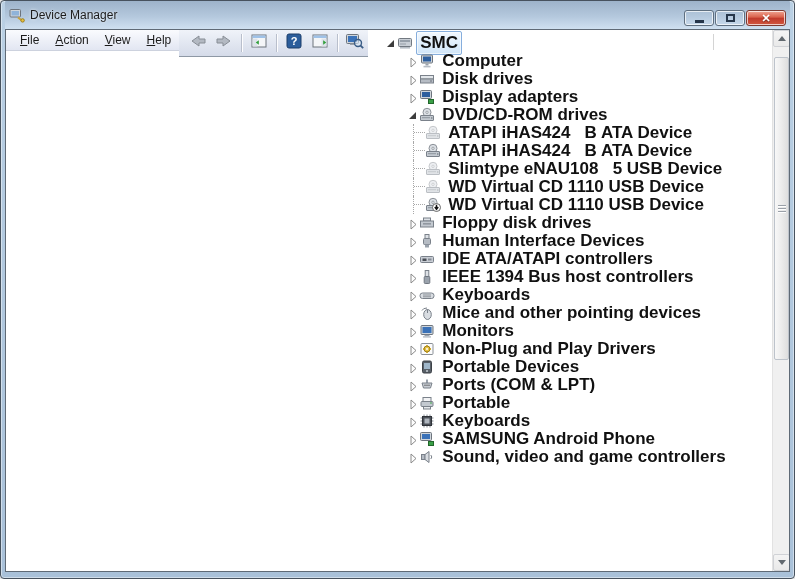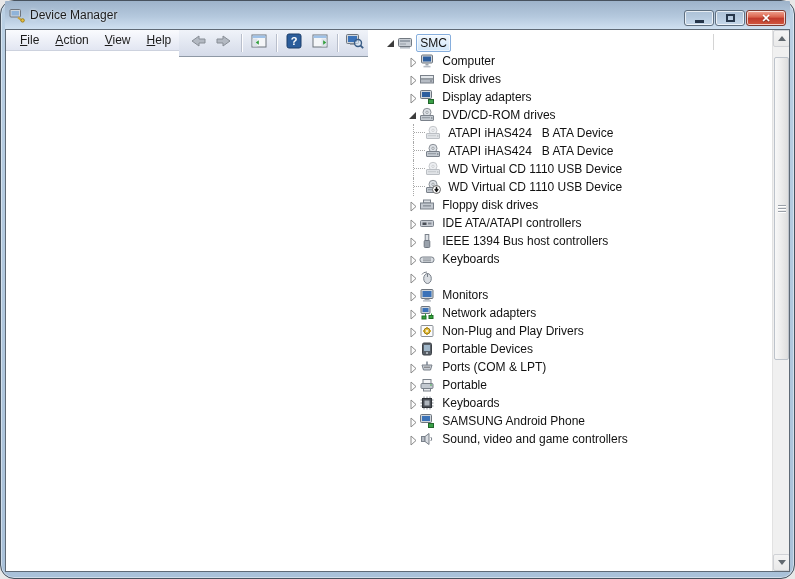--- a/index.html
+++ b/index.html
@@ -1,19 +1,19 @@
 <!DOCTYPE html>
 <html><head>
 <meta charset="utf-8">
 <style>
   html,body{margin:0;padding:0;width:795px;height:579px;overflow:hidden;
     font-family:"Liberation Sans", sans-serif;background:#e8e8e8;}
   *{box-sizing:border-box;}
 
-  .window{width:795px;height:579px;border:1px solid #47525e;border-radius:14px;
+  .window{width:795px;height:579px;border:1px solid #47525e;border-radius:4px;
     background:linear-gradient(#bad0e4,#a9c1d9);padding:0 4px 6px 4px;
     box-shadow:inset 0 0 0 1px rgba(255,255,255,.45);}
 
   
   .titlebar{height:28px;position:relative;display:flex;align-items:center;
     background:linear-gradient(#9db3ca 0%,#b4c8dd 55%,#cfe0f0 100%);
     border-radius:1px 1px 0 0;}
   .title-icon{width:16px;height:16px;margin:0 5px 0 4px;flex:0 0 auto;}
   .title-text{font-size:12px;color:#1c1c1c;text-shadow:0 0 3px rgba(255,255,255,.9);}
   .caption-buttons{position:absolute;top:9px;right:4px;display:flex;gap:1px;}
@@ -52,22 +52,22 @@
   .indent{flex:0 0 auto;height:1px;}
   .expander{flex:0 0 auto;width:13px;height:13px;display:flex;align-items:center;
     justify-content:center;cursor:default;}
   .lshape{flex:0 0 auto;width:12px;height:18px;border-left:1px dotted #a8a8a8;position:relative;}
   .lshape::after{content:"";position:absolute;left:0;top:8px;width:11px;
     border-top:1px dotted #a8a8a8;}
   .node-icon{flex:0 0 auto;width:18px;height:16px;position:relative;margin-right:1px;}
   .node-icon svg{position:absolute;left:0;top:0;}
   .node-icon.faded svg.base{opacity:.5;}
   .node-icon svg.overlay{left:7px;top:6px;}
-  .tree-label{font-size:12px;color:#111;padding:1px 3px;border:1px solid transparent;
-    border-radius:2px;cursor:default;}
+  .tree-label{font-size:17px;color:#111;padding:1px 3px;border:1px solid transparent;
+    border-radius:2px;cursor:default;font-weight:bold;}
   .tree-label.selected{background:linear-gradient(#f2f8fe,#d0e5f8);
     border-color:#86aedd;box-shadow:inset 0 0 0 1px rgba(255,255,255,.6);}
 
   
   .vscroll{position:absolute;top:0;right:0;bottom:0;width:17px;background:#f0f0f0;
     border-left:1px solid #e2e2e2;}
   .sb-btn{position:absolute;left:0;width:17px;height:17px;
     background:linear-gradient(#f4f4f4,#e9e9e9);border:1px solid #d0d2d6;border-radius:2px;
     display:flex;align-items:center;justify-content:center;cursor:default;}
   .sb-btn.up{top:0;} .sb-btn.down{bottom:0;}
@@ -221,20 +221,27 @@
                 <rect x="1.5" y="8.5" width="13" height="5" rx="0.5" fill="#c3c9d0" stroke="#7a818a"></rect>
                 <rect x="3" y="10.2" width="8" height="1" fill="#8d949d"></rect>
                 <circle cx="12.8" cy="11" r="0.7" fill="#636a73"></circle>
               </svg></span><span class="tree-label">ATAPI iHAS424   B ATA Device</span></div>
           <div class="tree-row"><span class="indent" style="width: 45px;"></span><span class="lshape"></span><span class="node-icon faded"><svg class="base" width="16" height="16" viewBox="0 0 16 16" xmlns="http://www.w3.org/2000/svg">
                 <circle cx="8" cy="5.3" r="4" fill="#dde1e6" stroke="#8b9097"></circle>
                 <circle cx="8" cy="5.3" r="1.2" fill="#f8f9fa" stroke="#9aa0a7"></circle>
                 <rect x="1.5" y="8.5" width="13" height="5" rx="0.5" fill="#c3c9d0" stroke="#7a818a"></rect>
                 <rect x="3" y="10.2" width="8" height="1" fill="#8d949d"></rect>
                 <circle cx="12.8" cy="11" r="0.7" fill="#636a73"></circle>
+              </svg></span><span class="tree-label">Slimtype eNAU108   5 USB Device</span></div>
+          <div class="tree-row"><span class="indent" style="width: 45px;"></span><span class="lshape"></span><span class="node-icon faded"><svg class="base" width="16" height="16" viewBox="0 0 16 16" xmlns="http://www.w3.org/2000/svg">
+                <circle cx="8" cy="5.3" r="4" fill="#dde1e6" stroke="#8b9097"></circle>
+                <circle cx="8" cy="5.3" r="1.2" fill="#f8f9fa" stroke="#9aa0a7"></circle>
+                <rect x="1.5" y="8.5" width="13" height="5" rx="0.5" fill="#c3c9d0" stroke="#7a818a"></rect>
+                <rect x="3" y="10.2" width="8" height="1" fill="#8d949d"></rect>
+                <circle cx="12.8" cy="11" r="0.7" fill="#636a73"></circle>
               </svg></span><span class="tree-label">WD Virtual CD 1110 USB Device</span></div>
           <div class="tree-row"><span class="indent" style="width: 45px;"></span><span class="lshape"></span><span class="node-icon"><svg class="base" width="16" height="16" viewBox="0 0 16 16" xmlns="http://www.w3.org/2000/svg">
                 <circle cx="8" cy="5.3" r="4" fill="#dde1e6" stroke="#8b9097"></circle>
                 <circle cx="8" cy="5.3" r="1.2" fill="#f8f9fa" stroke="#9aa0a7"></circle>
                 <rect x="1.5" y="8.5" width="13" height="5" rx="0.5" fill="#c3c9d0" stroke="#7a818a"></rect>
                 <rect x="3" y="10.2" width="8" height="1" fill="#8d949d"></rect>
                 <circle cx="12.8" cy="11" r="0.7" fill="#636a73"></circle>
               </svg><svg class="overlay" width="9" height="9" viewBox="0 0 9 9" xmlns="http://www.w3.org/2000/svg">
                 <circle cx="4.5" cy="4.5" r="4" fill="#fff" stroke="#666"></circle>
                 <path d="M4.5 1.8 v3.4 M2.8 4 l1.7 2.4 l1.7 -2.4" stroke="#111" stroke-width="1.4" fill="none"></path>
@@ -242,20 +249,27 @@
           <div class="tree-row"><span class="indent" style="width: 38px;"></span><span class="expander"><svg class="base" width="13" height="13" viewBox="0 0 13 13" xmlns="http://www.w3.org/2000/svg">
                 <path d="M5 3 L10 7.5 L5 12 Z" fill="#fdfdfd" stroke="#8a8a8a"></path>
               </svg></span><span class="node-icon"><svg class="base" width="16" height="16" viewBox="0 0 16 16" xmlns="http://www.w3.org/2000/svg">
                 <rect x="4.5" y="3" width="7" height="3" fill="#dde1e6" stroke="#7a818a"></rect>
                 <rect x="1.5" y="6" width="13" height="6" fill="#c3c9d0" stroke="#7a818a"></rect>
                 <rect x="4" y="8.2" width="8" height="1.3" fill="#858c95"></rect>
               </svg></span><span class="tree-label">Floppy disk drives</span></div>
           <div class="tree-row"><span class="indent" style="width: 38px;"></span><span class="expander"><svg class="base" width="13" height="13" viewBox="0 0 13 13" xmlns="http://www.w3.org/2000/svg">
                 <path d="M5 3 L10 7.5 L5 12 Z" fill="#fdfdfd" stroke="#8a8a8a"></path>
               </svg></span><span class="node-icon"><svg class="base" width="16" height="16" viewBox="0 0 16 16" xmlns="http://www.w3.org/2000/svg">
+                <rect x="6" y="1.5" width="4" height="4" fill="#dde1e6" stroke="#7a818a"></rect>
+                <rect x="4.5" y="5.5" width="7" height="6" rx="1" fill="#b6bcc4" stroke="#7a818a"></rect>
+                <rect x="6" y="11.5" width="4" height="3" fill="#9aa2ac"></rect>
+              </svg></span><span class="tree-label">Human Interface Devices</span></div>
+          <div class="tree-row"><span class="indent" style="width: 38px;"></span><span class="expander"><svg class="base" width="13" height="13" viewBox="0 0 13 13" xmlns="http://www.w3.org/2000/svg">
+                <path d="M5 3 L10 7.5 L5 12 Z" fill="#fdfdfd" stroke="#8a8a8a"></path>
+              </svg></span><span class="node-icon"><svg class="base" width="16" height="16" viewBox="0 0 16 16" xmlns="http://www.w3.org/2000/svg">
                 <rect x="1.5" y="5.5" width="13" height="6" rx="1" fill="#c8cdd4" stroke="#7a818a"></rect>
                 <rect x="3.5" y="7.5" width="4" height="2.5" fill="#4a4f57"></rect>
                 <rect x="9" y="7.5" width="3.5" height="2" fill="#858c95"></rect>
               </svg></span><span class="tree-label">IDE ATA/ATAPI controllers</span></div>
           <div class="tree-row"><span class="indent" style="width: 38px;"></span><span class="expander"><svg class="base" width="13" height="13" viewBox="0 0 13 13" xmlns="http://www.w3.org/2000/svg">
                 <path d="M5 3 L10 7.5 L5 12 Z" fill="#fdfdfd" stroke="#8a8a8a"></path>
               </svg></span><span class="node-icon"><svg class="base" width="16" height="16" viewBox="0 0 16 16" xmlns="http://www.w3.org/2000/svg">
                 <rect x="6.2" y="1.5" width="3.6" height="6" fill="#dde1e6" stroke="#7a818a"></rect>
                 <rect x="5.2" y="7.5" width="5.6" height="7" rx="1" fill="#9aa2ac" stroke="#6f7680"></rect>
               </svg></span><span class="tree-label">IEEE 1394 Bus host controllers</span></div>
@@ -265,38 +279,29 @@
                 <rect x="1" y="6" width="14" height="5.5" rx="2.5" fill="#d9dde2" stroke="#7a818a"></rect>
                 <line x1="4" y1="8" x2="12" y2="8" stroke="#8a9097"></line>
                 <line x1="4" y1="9.8" x2="12" y2="9.8" stroke="#8a9097"></line>
               </svg></span><span class="tree-label">Keyboards</span></div>
           <div class="tree-row"><span class="indent" style="width: 38px;"></span><span class="expander"><svg class="base" width="13" height="13" viewBox="0 0 13 13" xmlns="http://www.w3.org/2000/svg">
                 <path d="M5 3 L10 7.5 L5 12 Z" fill="#fdfdfd" stroke="#8a8a8a"></path>
               </svg></span><span class="node-icon"><svg class="base" width="16" height="16" viewBox="0 0 16 16" xmlns="http://www.w3.org/2000/svg">
                 <path d="M8 3 q-4 0 -5 2.5" stroke="#7a818a" fill="none"></path>
                 <ellipse cx="8.5" cy="9.5" rx="3.8" ry="5" fill="#d9dde2" stroke="#7a818a"></ellipse>
                 <line x1="8.5" y1="4.5" x2="8.5" y2="8" stroke="#7a818a"></line>
-              </svg></span></div>
+              </svg></span><span class="tree-label">Mice and other pointing devices</span></div>
           <div class="tree-row"><span class="indent" style="width: 38px;"></span><span class="expander"><svg class="base" width="13" height="13" viewBox="0 0 13 13" xmlns="http://www.w3.org/2000/svg">
                 <path d="M5 3 L10 7.5 L5 12 Z" fill="#fdfdfd" stroke="#8a8a8a"></path>
               </svg></span><span class="node-icon"><svg class="base" width="16" height="16" viewBox="0 0 16 16" xmlns="http://www.w3.org/2000/svg">
                 <rect x="2" y="2.5" width="12" height="9" rx="1" fill="#cfd5db" stroke="#6d747d"></rect>
                 <rect x="3.5" y="4" width="9" height="6" fill="#3b72b8"></rect>
                 <rect x="5.5" y="11.8" width="5" height="1.4" fill="#9aa2ac"></rect>
                 <rect x="4" y="13.2" width="8" height="1.4" fill="#b6bcc4"></rect>
               </svg></span><span class="tree-label">Monitors</span></div>
-          <div class="tree-row"><span class="indent" style="width: 38px;"></span><span class="expander"><svg class="base" width="13" height="13" viewBox="0 0 13 13" xmlns="http://www.w3.org/2000/svg">
-                <path d="M5 3 L10 7.5 L5 12 Z" fill="#fdfdfd" stroke="#8a8a8a"></path>
-              </svg></span><span class="node-icon"><svg class="base" width="16" height="16" viewBox="0 0 16 16" xmlns="http://www.w3.org/2000/svg">
-                <rect x="2" y="1.5" width="9" height="7" rx="1" fill="#cfd5db" stroke="#6d747d"></rect>
-                <rect x="3.5" y="3" width="6" height="4" fill="#3b72b8"></rect>
-                <path d="M6.5 8.5 v3 M12.5 8.5 v2" stroke="#35a43c"></path>
-                <rect x="3" y="11" width="4" height="3" fill="#35a43c" stroke="#1f6d27"></rect>
-                <rect x="10" y="10.5" width="4" height="3" fill="#35a43c" stroke="#1f6d27"></rect>
-              </svg></span><span class="tree-label">Network adapters</span></div>
           <div class="tree-row"><span class="indent" style="width: 38px;"></span><span class="expander"><svg class="base" width="13" height="13" viewBox="0 0 13 13" xmlns="http://www.w3.org/2000/svg">
                 <path d="M5 3 L10 7.5 L5 12 Z" fill="#fdfdfd" stroke="#8a8a8a"></path>
               </svg></span><span class="node-icon"><svg class="base" width="16" height="16" viewBox="0 0 16 16" xmlns="http://www.w3.org/2000/svg">
                 <rect x="2" y="2.5" width="12" height="11" rx="1" fill="#fbfbfc" stroke="#8a9097"></rect>
                 <rect x="7" y="4" width="2" height="8" fill="#e9c23f"></rect>
                 <rect x="4" y="7" width="8" height="2" fill="#e9c23f"></rect>
                 <circle cx="8" cy="8" r="3" fill="#e9c23f" stroke="#9b7d1e"></circle>
                 <circle cx="8" cy="8" r="1" fill="#fbfbfc"></circle>
               </svg></span><span class="tree-label">Non-Plug and Play Drivers</span></div>
           <div class="tree-row"><span class="indent" style="width: 38px;"></span><span class="expander"><svg class="base" width="13" height="13" viewBox="0 0 13 13" xmlns="http://www.w3.org/2000/svg">

